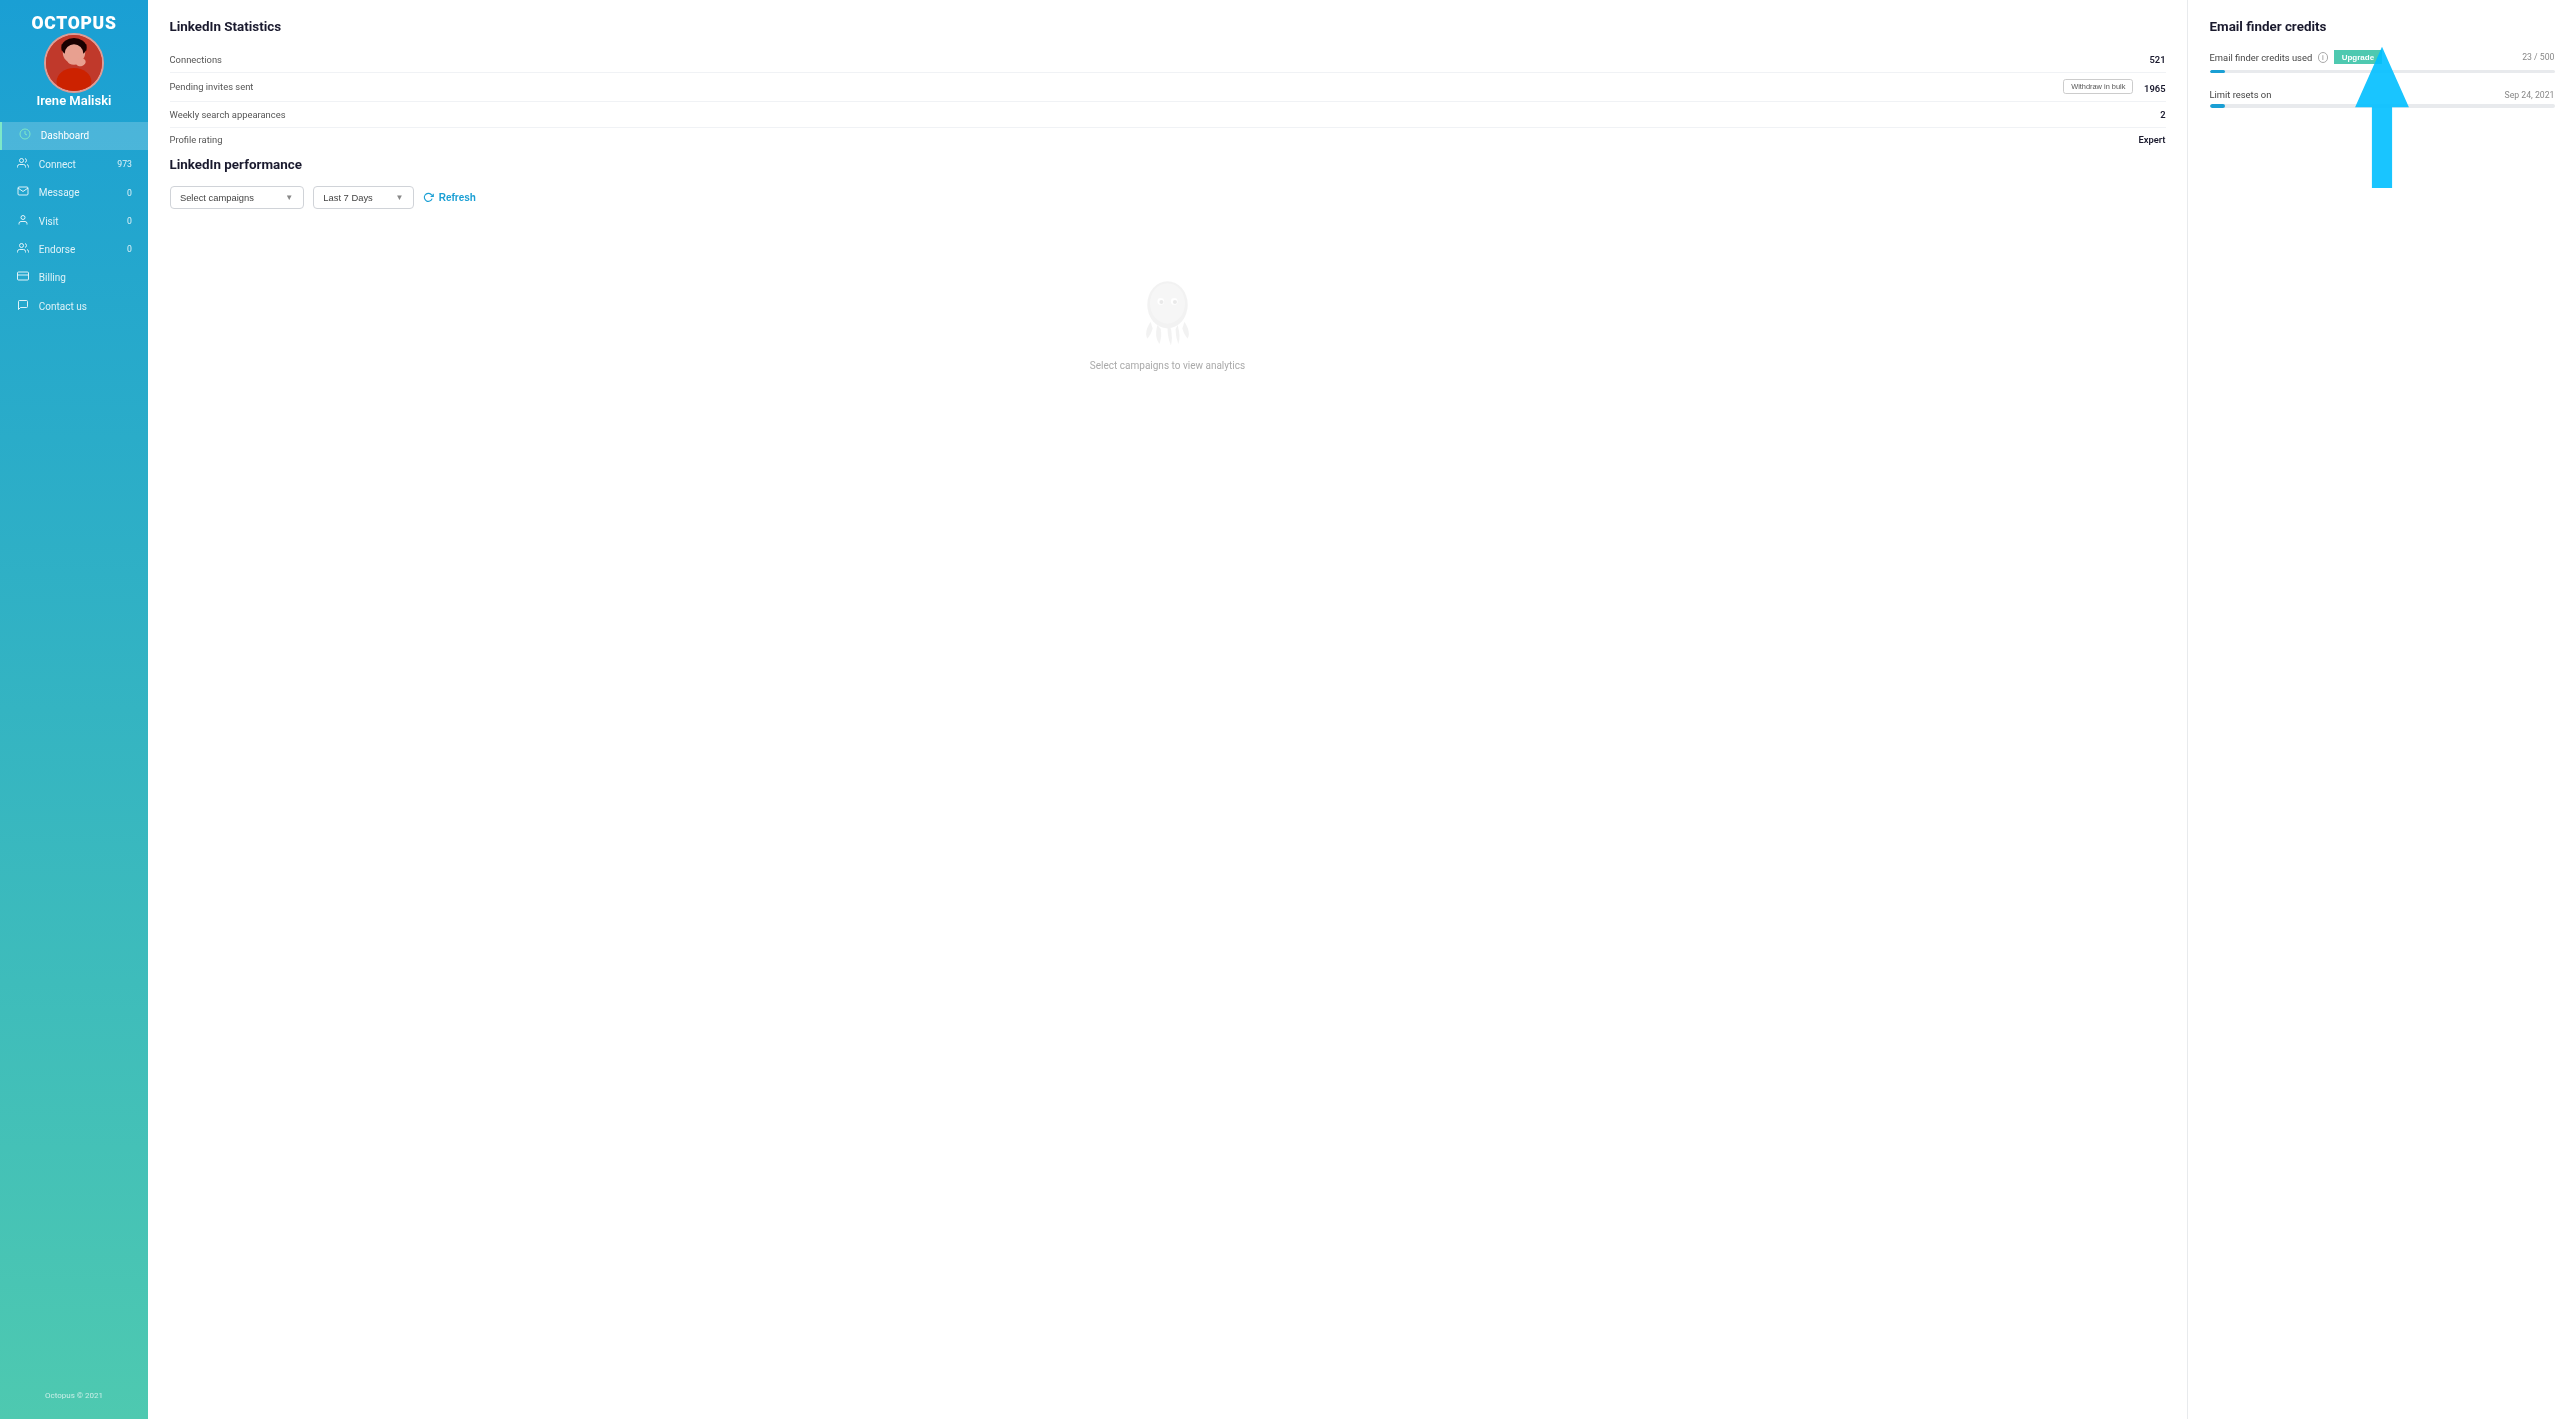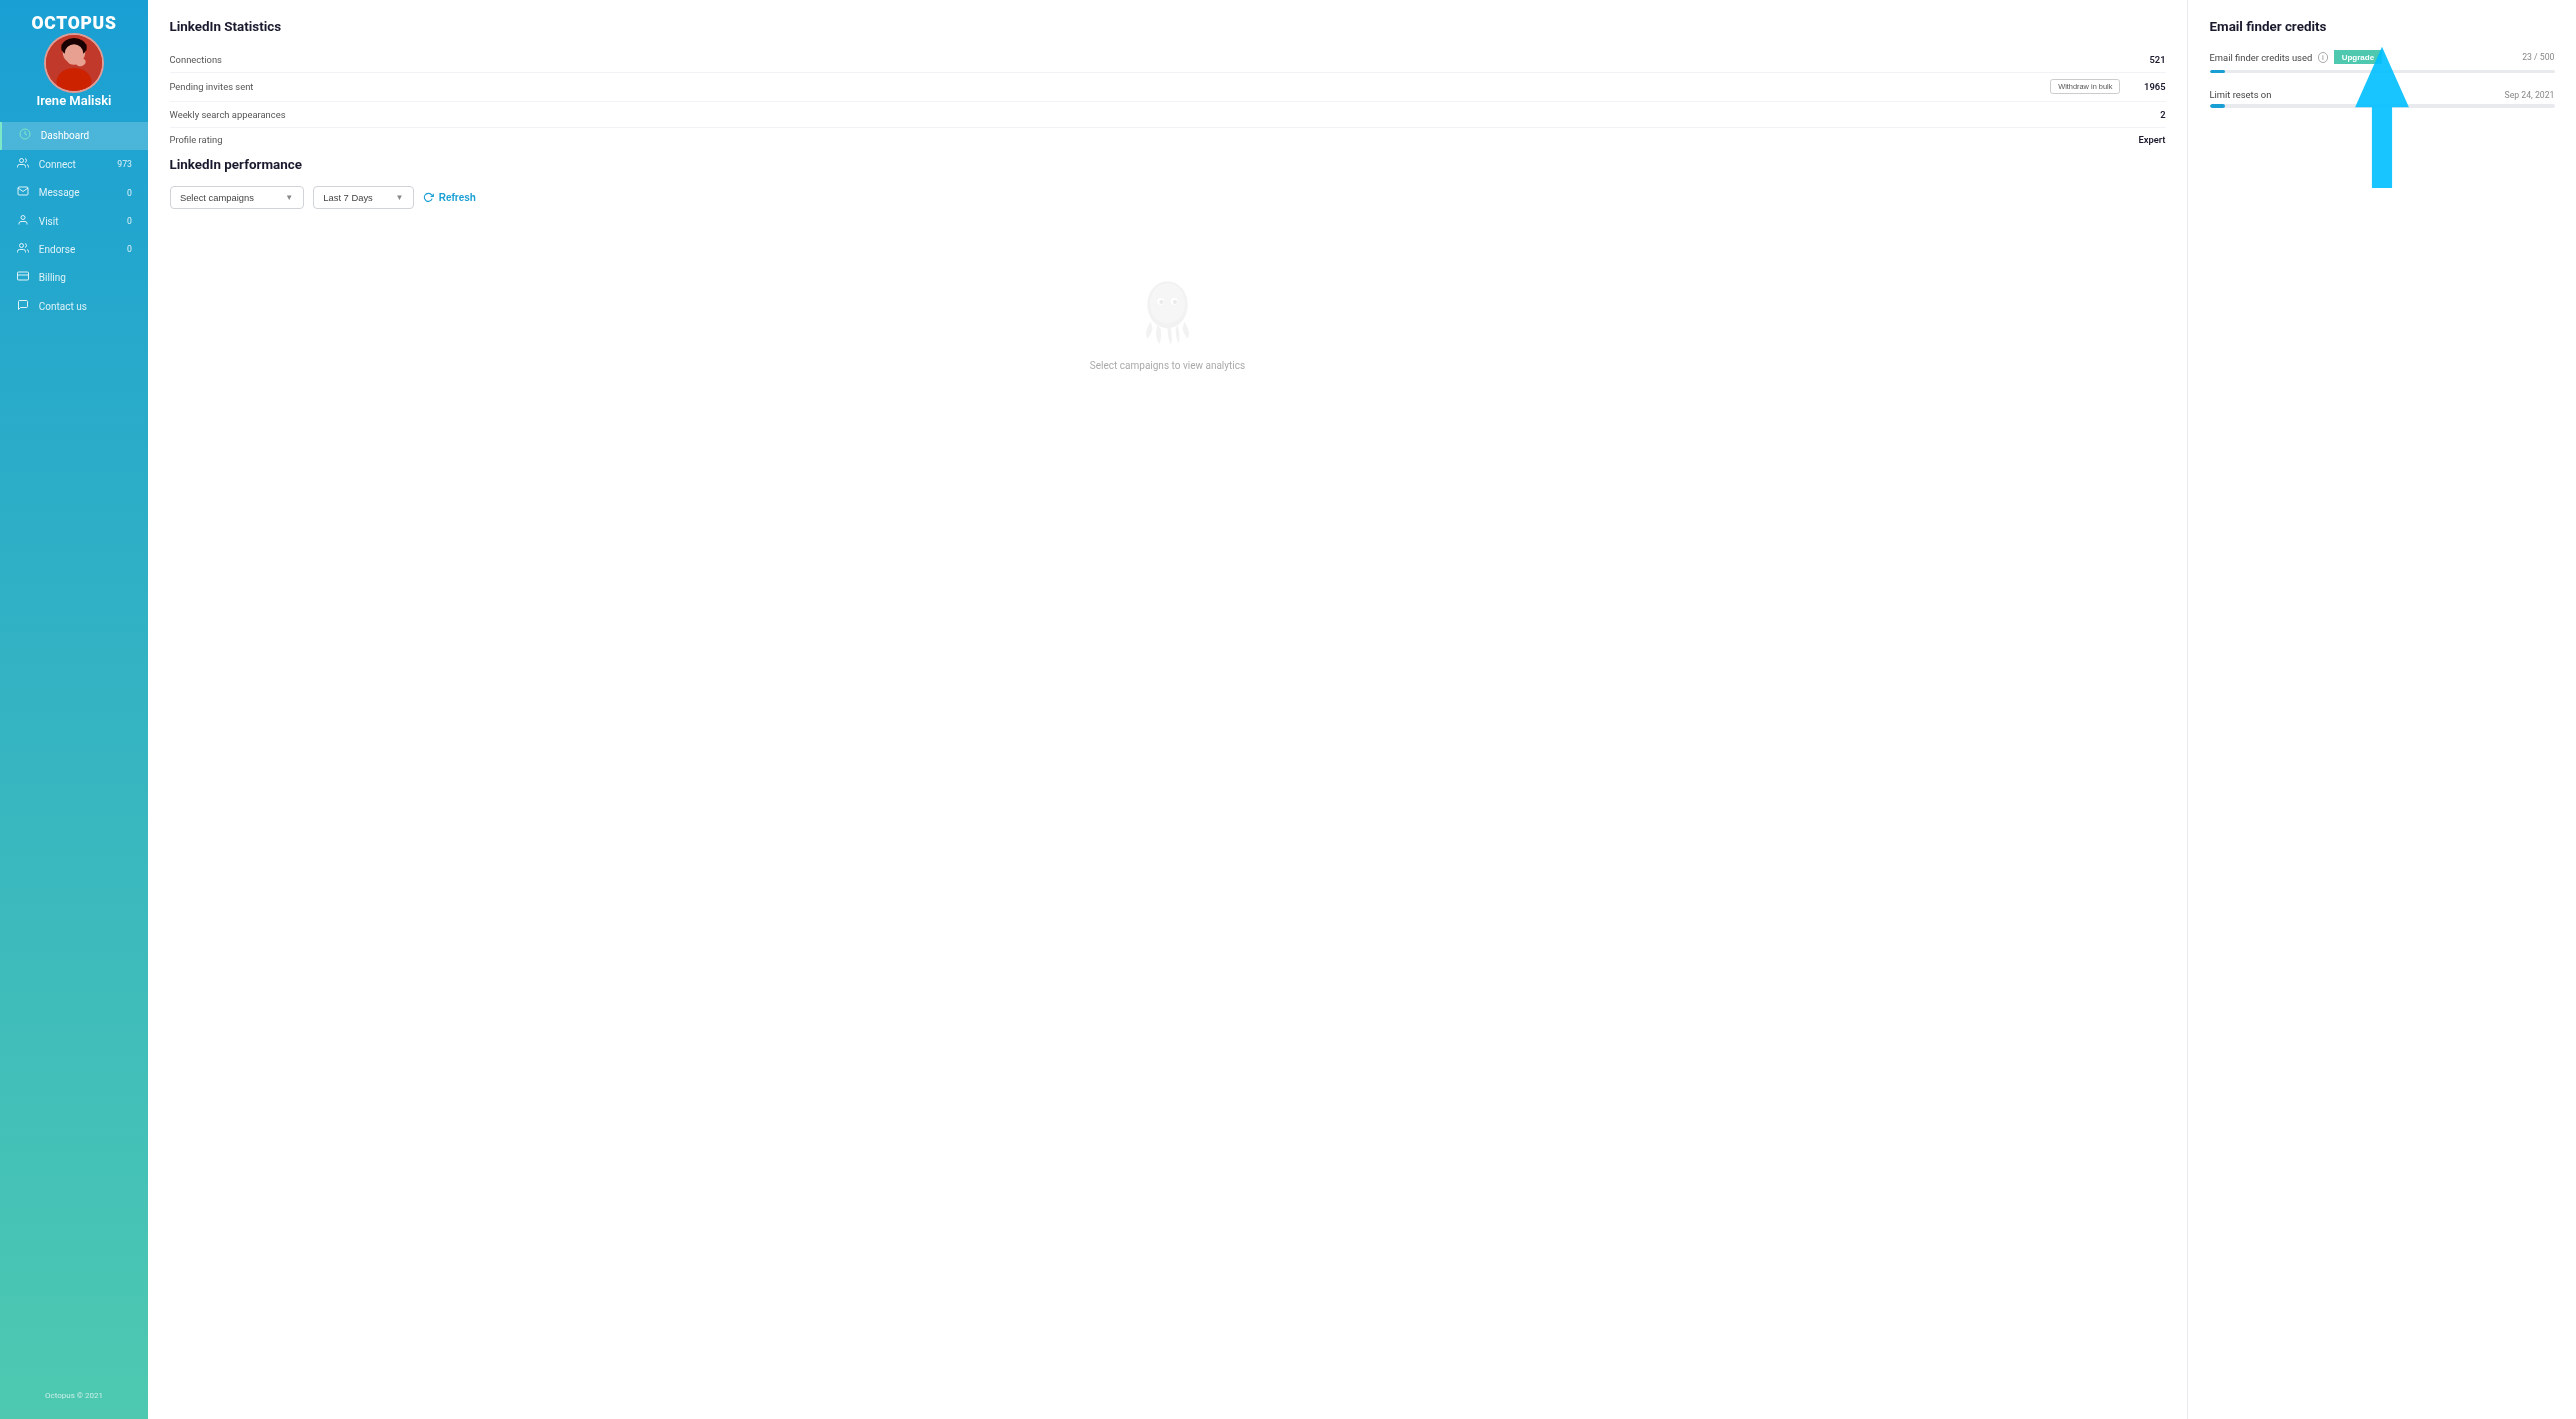--- a/index.html
+++ b/index.html
@@ -140,22 +140,22 @@
       color: #1a1a2e;
       font-size: 9.4px;
     }
 
     .stats-value.negative {
       color: #e74c3c;
     }
 
     .stats-row-right {
       display: flex;
-      align-items: center;
-      gap: 24px;
+      align-items: flex-end;
+      gap: 11px;
     }
 
     .withdraw-btn {
       border: 0.7px solid #ccc;
       background: white;
       padding: 2px 6.7px;
       border-radius: 2.7px;
       font-size: 7.4px;
       color: #555;
       cursor: pointer;

